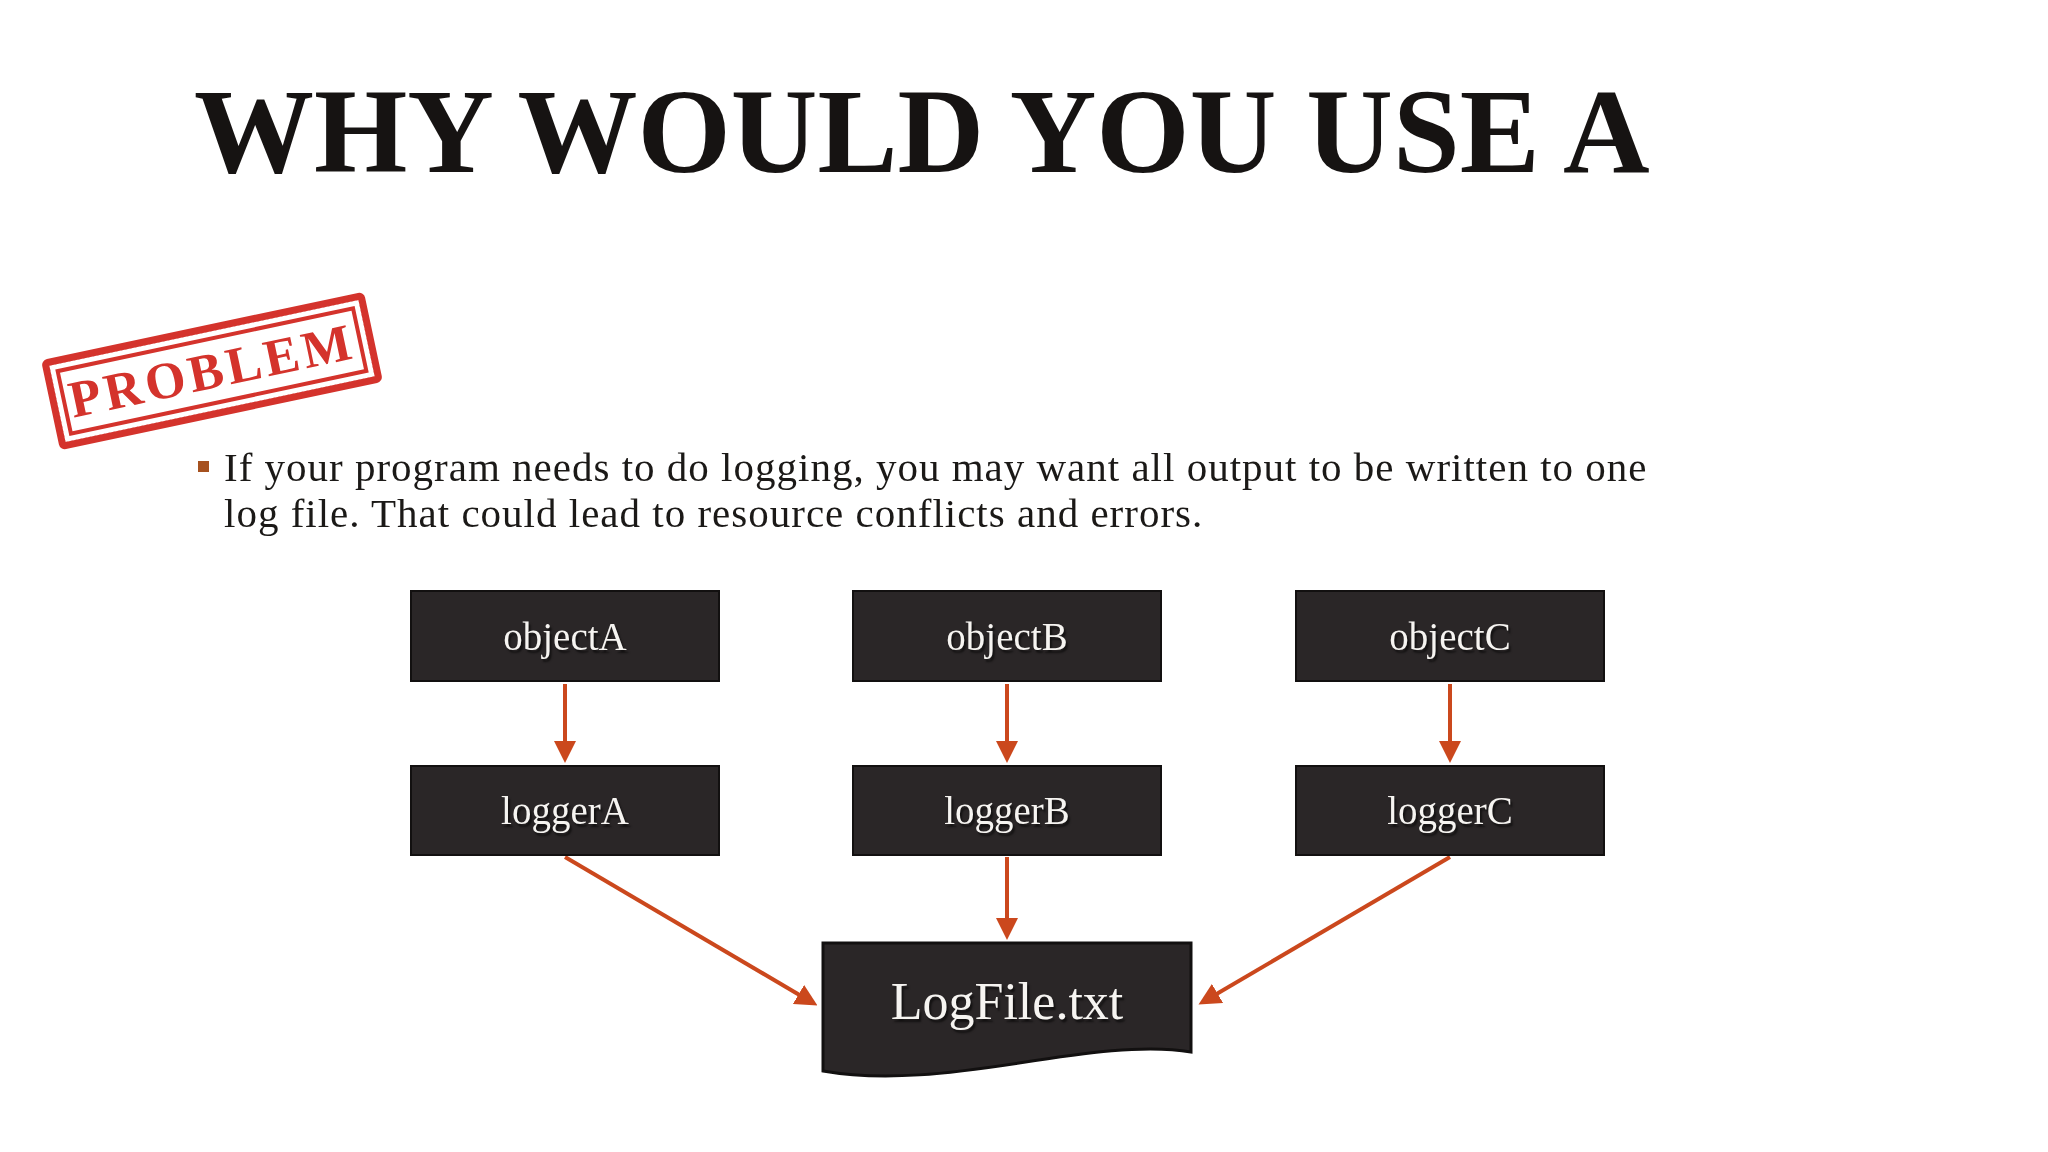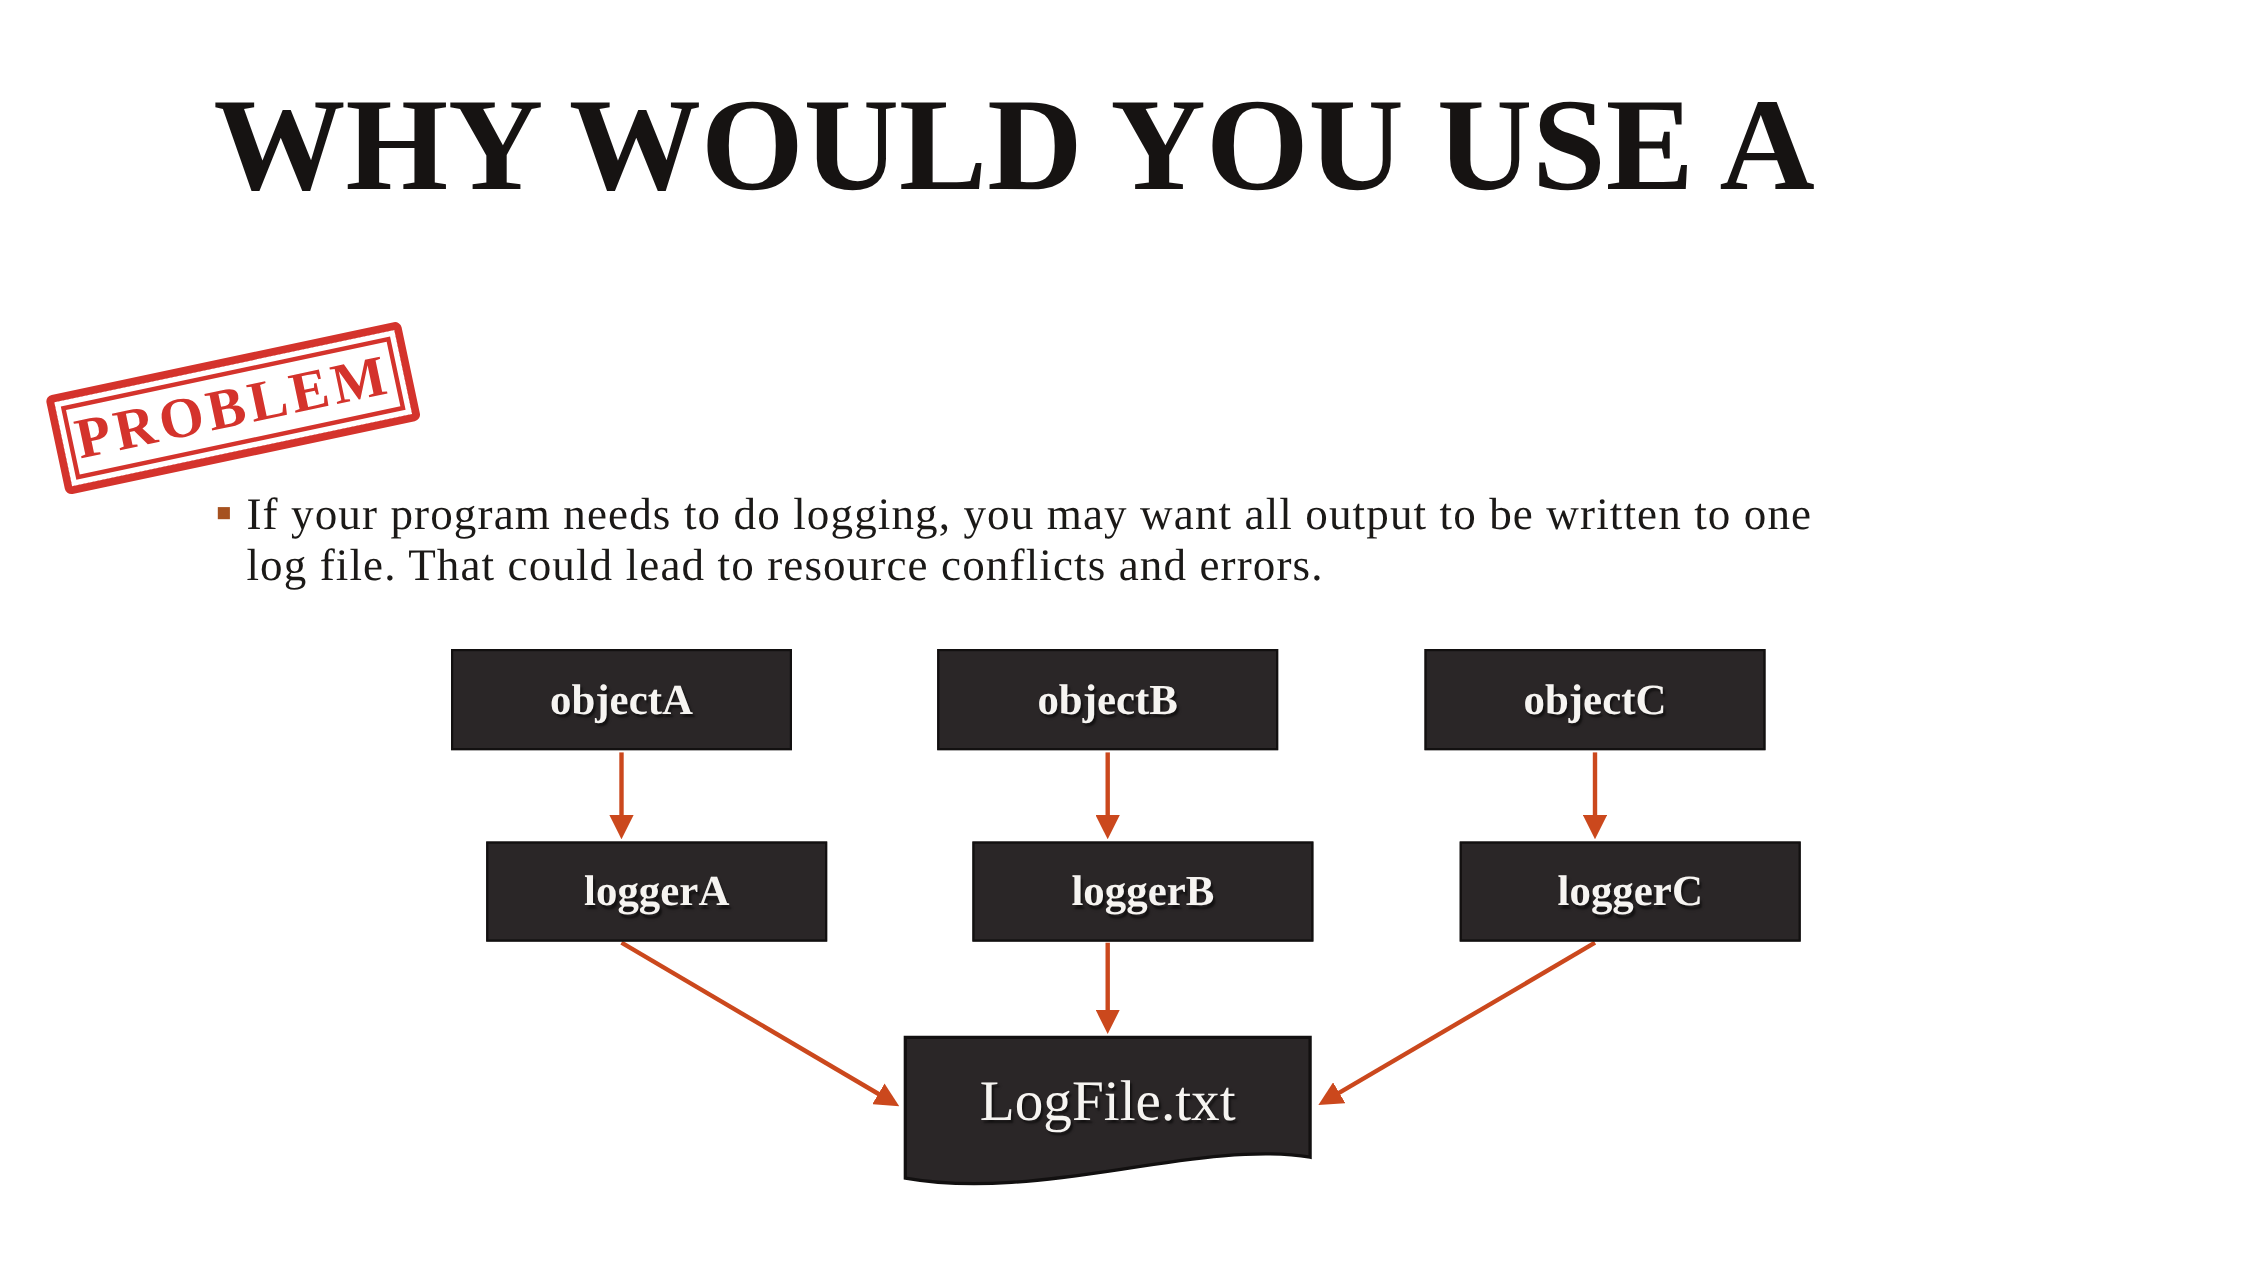--- a/index.html
+++ b/index.html
@@ -57,24 +57,23 @@
   .node{
     position:absolute;
     width:310px;height:92px;
     box-sizing:border-box;
     background:#2A2627;
     border:2px solid #121010;
     color:#F6F4F1;
     display:flex;align-items:center;justify-content:center;
     font-size:39px;
     text-shadow:2px 3px 2px rgba(0,0,0,0.55);
-    font-weight:bold;
   }
   .row-objects{top:590px;}
-  .row-loggers{top:765px;height:91px;margin-left:32px;}
+  .row-loggers{top:765px;height:91px;}
   .col-a{left:410px;}
   .col-b{left:852px;}
   .col-c{left:1295px;text-align:center;}
   
   .doc-shape{
     position:absolute;left:821px;top:941px;
     width:372px;height:142px;
   }
   .doc-label{
     position:absolute;left:821px;top:972px;width:372px;

